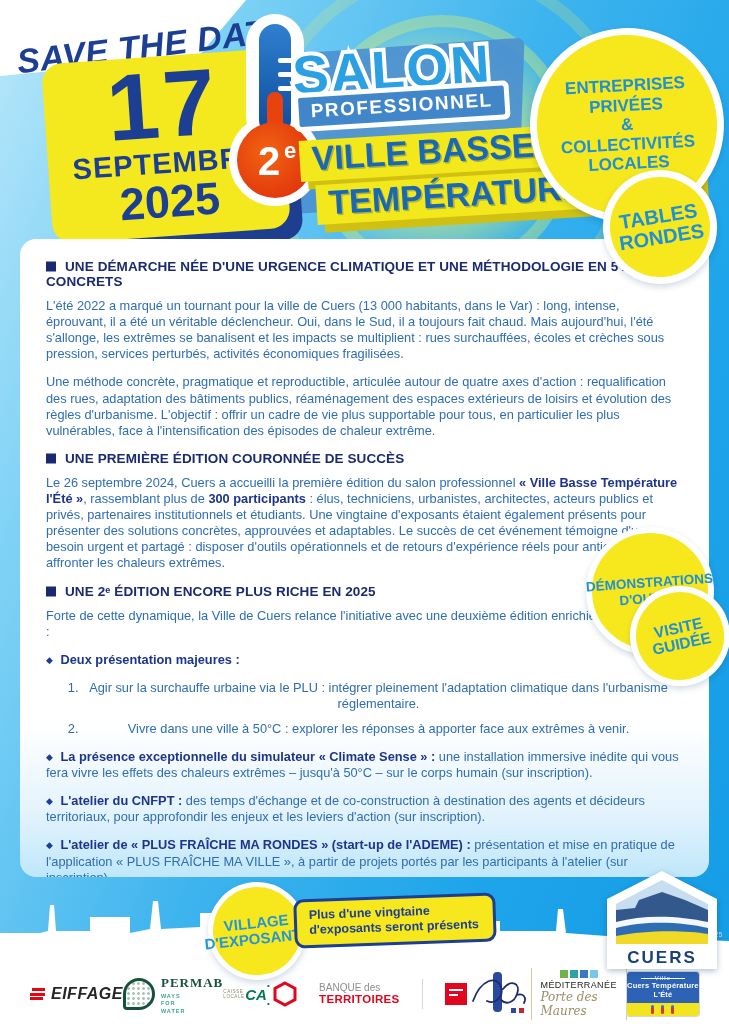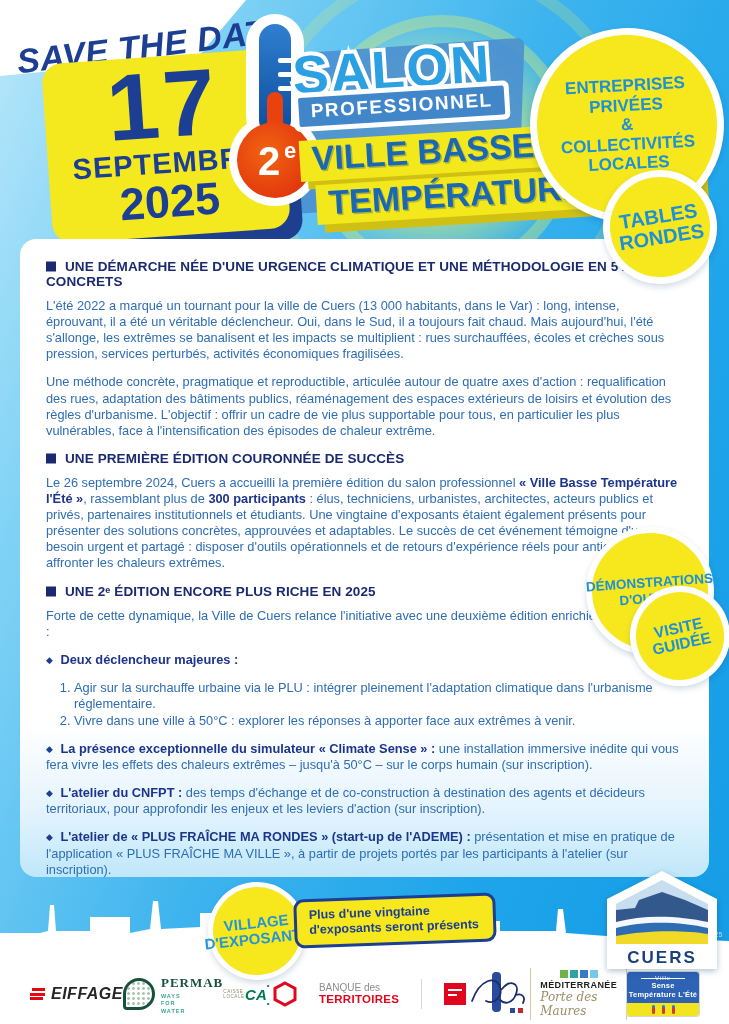--- a/index.html
+++ b/index.html
@@ -54,21 +54,21 @@
     background:linear-gradient(#ffffff 0 76%,#e3f3fd 90%,#bfe7fa 100%);
     padding:20px 26px 0 26px;box-sizing:border-box;overflow:hidden;}
   .sec-h{margin:12px 0 9px;font-size:13.5px;font-weight:900;color:#1b2a70;letter-spacing:.1px;}
   .sec-h:first-child{margin-top:0;}
   .sq{display:inline-block;width:10px;height:10px;background:#1b2a70;margin-right:9px;transform:translateY(.5px);}
   .para,.bullet{margin:0 0 12px;font-size:12.8px;line-height:1.26;color:#2e6db6;}
   .para.p0{margin-bottom:0;}
   .bullet strong,.para strong{color:#1d348c;}
   .diamond{color:#1c3f94;font-size:9px;margin-right:4px;vertical-align:1px;}
   .num-list{margin:0 0 12px;padding-left:28px;font-size:12.8px;line-height:1.28;color:#2e6db6;}
-  .num-list li{margin:0;}
+  .num-list li{margin:8px;text-align:center;}
 
   
   .skyline{position:absolute;left:0;top:887px;width:729px;height:80px;z-index:2;}
   .expos-note{position:absolute;left:294px;top:896px;width:176px;z-index:7;background:#f6e81d;border:3px solid #1c3f94;
     border-radius:10px;transform:rotate(-2deg);padding:6px 8px 7px 12px;color:#1c3f94;font-weight:900;font-size:12.5px;line-height:1.2;}
   .cuers{position:absolute;left:605px;top:870px;width:114px;height:100px;z-index:6;filter:drop-shadow(0 2px 3px rgba(0,50,90,.3));}
   .proof{position:absolute;right:6px;top:931px;z-index:5;font-size:7px;color:#cfdde8;letter-spacing:.5px;}
 
   .footer{position:absolute;left:0;bottom:0;width:729px;height:60px;background:#fff;z-index:3;
     display:flex;align-items:center;justify-content:space-between;padding:0 30px;box-sizing:border-box;}
@@ -91,21 +91,21 @@
   .bdt-col{display:flex;flex-direction:column;line-height:1.05;}
   .bdt-1{font-size:10px;color:#8d8d8d;}
   .bdt-2{font-size:11.5px;font-weight:900;color:#e1051d;letter-spacing:.3px;text-align:right;}
   .bdt-sep{width:1px;height:30px;background:#d7d7d7;}
   .bdt-sq{width:22px;height:22px;background:#e1051d;position:relative;}
   .bdt-sq i{position:absolute;left:4px;right:4px;height:2px;background:#fff;}
   .bdt-sq i:nth-child(1){top:6px;} .bdt-sq i:nth-child(2){top:11px;width:9px;}
   .med{display:flex;flex-direction:column;align-items:center;border-left:1px solid #d8c99b;border-right:1px solid #d8c99b;padding:2px 9px;}
   .med-sqs{display:flex;gap:2px;margin-bottom:2px;}
   .med-sqs i{width:8px;height:8px;display:block;}
-  .med-name{font-size:9px;font-weight:700;color:#1d1d1b;letter-spacing:.4px;}
+  .med-name{font-size:9px;font-weight:400;color:#1d1d1b;letter-spacing:.4px;}
   .med-sub{font-size:12px;font-style:italic;color:#9b8d66;font-family:"DejaVu Serif",serif;}
   .vbte{width:112px;border-radius:3px;overflow:hidden;box-shadow:0 0 0 1px #d6d6d6;}
   .vbte-top{background:#2d62b5;color:#fff;text-align:center;padding:3px 0 4px;}
   .vbte-l1{font-size:6px;letter-spacing:1px;display:block;position:relative;}
   .vbte-l1:before,.vbte-l1:after{content:"";position:absolute;top:3px;width:26px;height:1px;background:#fff;}
   .vbte-l1:before{left:14px;} .vbte-l1:after{right:14px;}
   .vbte-l2{font-size:7.5px;font-weight:700;display:block;letter-spacing:.2px;}
   .vbte-bot{background:#f2e51f;height:13px;display:flex;align-items:center;justify-content:center;gap:7px;}
   .vbte-bot i{width:3px;height:9px;border-radius:2px;background:linear-gradient(#4a6fb5 30%,#cf3b3b 30%);}
   .cnfpt{position:relative;width:64px;height:46px;}
@@ -179,21 +179,21 @@
           <p class="para"><span>L'été 2022 a marqué un tournant pour la ville de Cuers (13 000 habitants, dans le Var) : long, intense, éprouvant, il a été un véritable déclencheur. Oui, dans le Sud, il a toujours fait chaud. Mais aujourd'hui, l'été s'allonge, les extrêmes se banalisent et les impacts se multiplient : rues surchauffées, écoles et crèches sous pression, services perturbés, activités économiques fragilisées.</span></p>
           <p class="para"><span>Une méthode concrète, pragmatique et reproductible, articulée autour de quatre axes d'action : requalification des rues, adaptation des bâtiments publics, réaménagement des espaces extérieurs de loisirs et évolution des règles d'urbanisme. L'objectif : offrir un cadre de vie plus supportable pour tous, en particulier les plus vulnérables, face à l'intensification des épisodes de chaleur extrême.</span></p>
         </section>
         <section>
           <h2 class="sec-h"><span class="sq"></span>UNE PREMIÈRE ÉDITION COURONNÉE DE SUCCÈS</h2>
           <p class="para"><span>Le 26 septembre 2024, Cuers a accueilli la première édition du salon professionnel </span><strong>« Ville Basse Température l'Été »</strong><span>, rassemblant plus de </span><strong>300 participants</strong><span> : élus, techniciens, urbanistes, architectes, acteurs publics et privés, partenaires institutionnels et étudiants. Une vingtaine d'exposants étaient également présents pour présenter des solutions concrètes, approuvées et adaptables. Le succès de cet événement témoigne d'un besoin urgent et partagé : disposer d'outils opérationnels et de retours d'expérience réels pour anticiper et affronter les chaleurs extrêmes.</span></p>
         </section>
         <section>
           <h2 class="sec-h"><span class="sq"></span>UNE 2ᵉ ÉDITION ENCORE PLUS RICHE EN 2025</h2>
           <p class="para"><span>Forte de cette dynamique, la Ville de Cuers relance l'initiative avec une deuxième édition enrichie, qui proposera :</span></p>
-          <p class="bullet"><span class="diamond">◆</span> <strong>Deux déclencheur majeures :</strong></p>
+          <p class="bullet"><span class="diamond">◆</span> <strong>Deux présentation majeures :</strong></p>
           <ol class="num-list">
             <li>Agir sur la surchauffe urbaine via le PLU : intégrer pleinement l'adaptation climatique dans l'urbanisme réglementaire.</li>
             <li>Vivre dans une ville à 50°C : explorer les réponses à apporter face aux extrêmes à venir.</li>
           </ol>
           <p class="bullet"><span class="diamond">◆</span> <strong>La présence exceptionnelle du simulateur « Climate Sense » :</strong><span> une installation immersive inédite qui vous fera vivre les effets des chaleurs extrêmes – jusqu'à 50°C – sur le corps humain (sur inscription).</span></p>
           <p class="bullet"><span class="diamond">◆</span> <strong>L'atelier du CNFPT :</strong><span> des temps d'échange et de co-construction à destination des agents et décideurs territoriaux, pour approfondir les enjeux et les leviers d'action (sur inscription).</span></p>
           <p class="bullet"><span class="diamond">◆</span> <strong>L'atelier de « PLUS FRAÎCHE MA RONDES » (start-up de l'ADEME) :</strong><span> présentation et mise en pratique de l'application « PLUS FRAÎCHE MA VILLE », à partir de projets portés par les participants à l'atelier (sur inscription).</span></p>
         </section>
       </div>
 
@@ -277,21 +277,21 @@
           <i style="background:#2fa3a0"></i>
           <i style="background:#3a79c4"></i>
           <i style="background:#79c7e8"></i>
       </span>
       <span class="med-name">MÉDITERRANÉE</span>
       <span class="med-sub">Porte des Maures</span>
     </div>
     <div class="vbte">
       <span class="vbte-top" style="display:block">
         <span class="vbte-l1">Ville</span>
-        <span class="vbte-l2">Sense Température L'Été</span>
+        <span class="vbte-l2">Cuers Température L'Été</span>
       </span>
       <span class="vbte-bot">
           <i></i>
           <i></i>
           <i></i>
         </span>
     </div>
   </div>
 
 </div>

